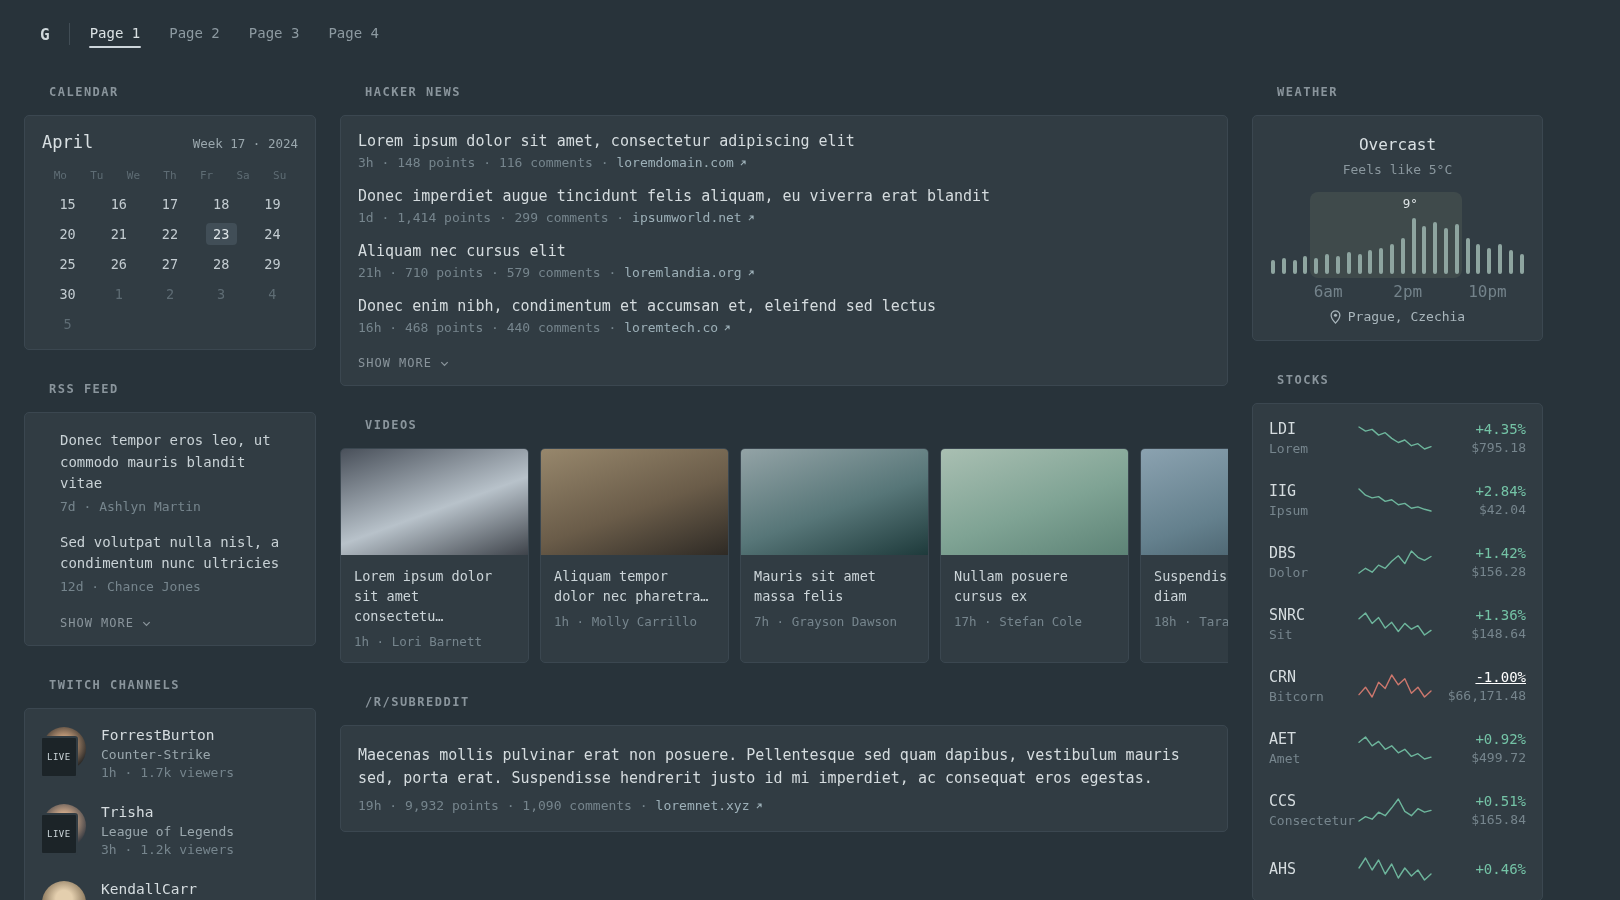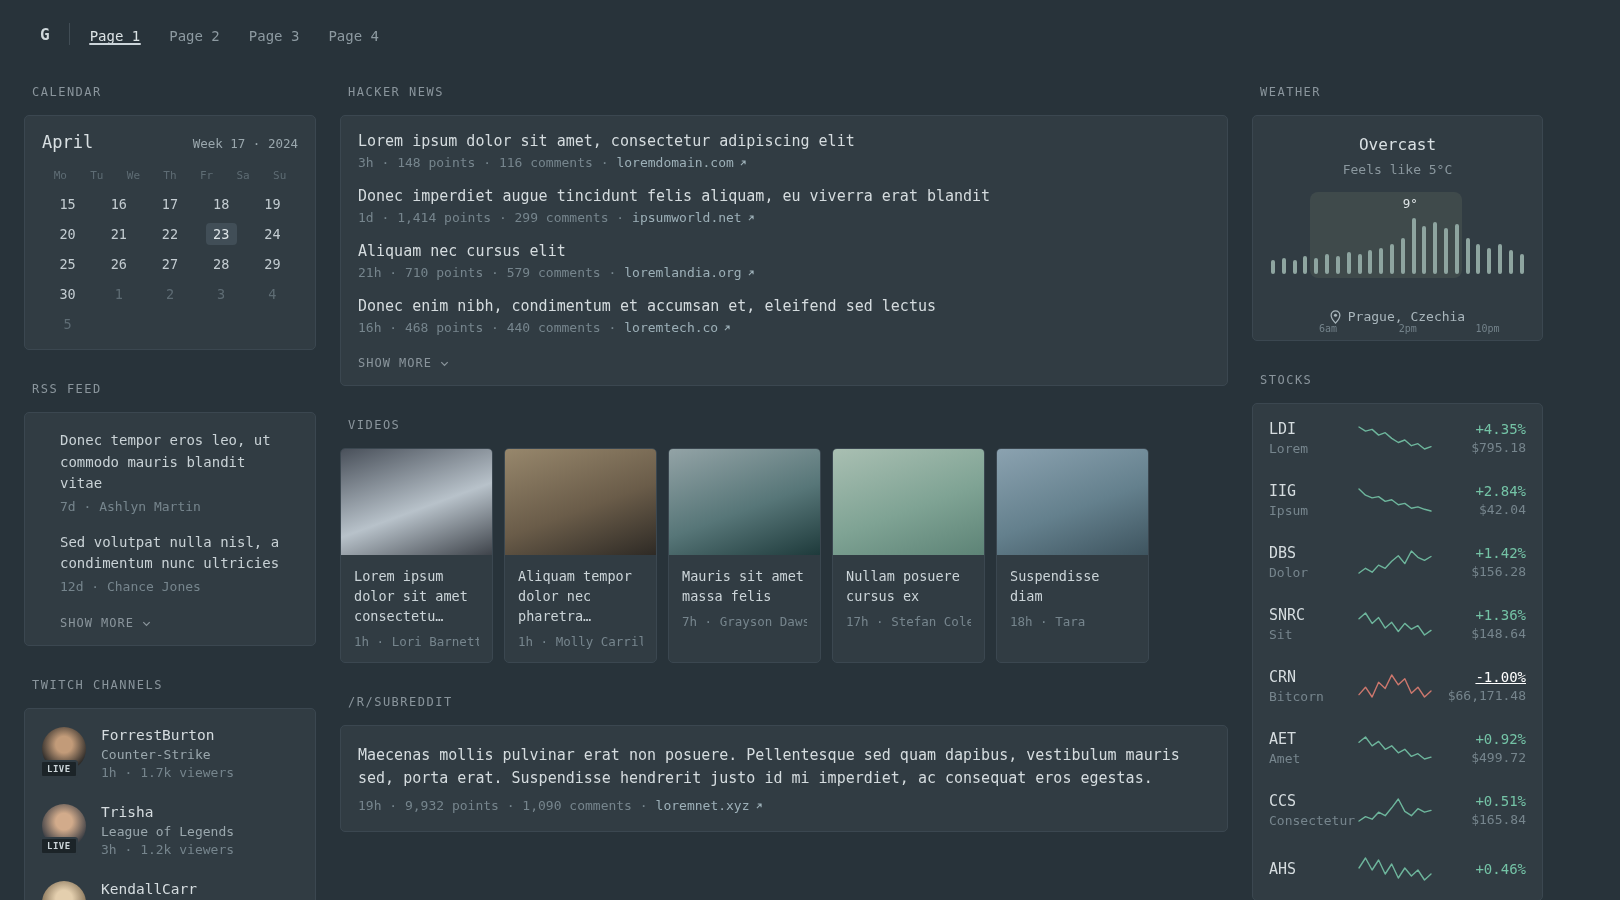--- a/index.html
+++ b/index.html
@@ -6,28 +6,28 @@
   html,body{background:#28333a;}
   body{font-family:"DejaVu Sans Mono", monospace;color:#c3ccd1;font-size:14px;-webkit-font-smoothing:antialiased;overflow:hidden;}
   a{text-decoration:none;color:inherit;}
   .page{width:1620px;height:900px;overflow:hidden;position:relative;}
 
   
   .header{height:68px;display:flex;align-items:center;padding:0 40px;}
   .logo{font-size:16px;font-weight:bold;color:#cfd8db;cursor:pointer;}
   .vsep{width:1px;height:22px;background:#414d55;margin:0 19px;}
   .tabs{display:flex;align-items:center;height:100%;}
-  .tab{position:relative;font-size:14px;color:#8d9aa1;margin-right:27px;padding:4px 1px 1px;cursor:pointer;}
+  .tab{position:relative;font-size:14px;color:#8d9aa1;margin-right:27px;padding:4px 1px 7px;cursor:pointer;}
   .tab.active{color:#dbe2e4;}
   .tab.active::after{content:"";position:absolute;left:0;right:0;bottom:0;height:2px;background:#ccd5da;border-radius:1px;}
 
   
   .columns{display:grid;grid-template-columns:292px 888px 291px;column-gap:24px;padding:17px 0 0 24px;align-items:start;}
   .section{margin-bottom:32px;}
-  .sec-title{font-size:12px;font-weight:normal;letter-spacing:1.5px;color:#8a959c;margin:0 0 16px 8px;}
+  .sec-title{font-size:12px;font-weight:bold;letter-spacing:1.5px;color:#8a959c;margin:0 0 16px 25px;}
   .card{background:#313c43;border:1px solid #3b4750;border-radius:5px;}
 
   
   .calendar-card{padding:16px 17px 14px;}
   .cal-head{display:flex;justify-content:space-between;align-items:baseline;}
   .cal-month{font-size:17px;color:#d9e0e3;}
   .cal-week{font-size:12.5px;color:#9aa7ad;}
   .cal-days{display:grid;grid-template-columns:repeat(7,1fr);margin-top:17px;font-size:11px;color:#5e6c74;text-align:center;}
   .cal-grid{display:grid;grid-template-columns:repeat(5,1fr);row-gap:8px;margin-top:11px;font-size:13.5px;text-align:center;}
   .cal-date{justify-self:center;min-width:31px;padding:3px 0;border-radius:4px;color:#c3ccd1;cursor:pointer;}
@@ -41,58 +41,58 @@
   .feed-meta{font-size:13px;color:#76858d;margin-top:4px;}
   .show-more{display:inline-flex;align-items:center;gap:7px;font-size:12px;letter-spacing:1px;color:#8a959c;margin-top:4px;cursor:pointer;}
   .show-more svg{margin-top:1px;}
 
   
   .twitch-card{padding:18px 17px;}
   .channel{display:flex;gap:15px;margin-bottom:24px;align-items:flex-start;}
   .channel:last-child{margin-bottom:0;}
   .avatar-wrap{position:relative;width:44px;flex:none;}
   .avatar{width:44px;height:44px;border-radius:50%;}
-  .live-badge{position:absolute;left:-2px;bottom:-7px;background:#1c2428;color:#cdd6da;font-size:9px;letter-spacing:.5px;padding:2px 5px;border-radius:3px;border:2px solid #313c43;font-weight:bold;}
+  .live-badge{position:absolute;left:-2px;bottom:-7px;background:#1c2428;color:#cdd6da;font-size:9px;letter-spacing:.5px;padding:14px 5px;border-radius:3px;border:2px solid #313c43;}
   .live-badge:empty{display:none;}
   .channel-name{font-size:14.5px;color:#d5dcdf;cursor:pointer;}
   .channel-game{font-size:13px;color:#9aa7ad;margin-top:4px;}
   .channel-game:empty,.channel-meta:empty{display:none;}
   .channel-meta{font-size:13px;color:#76858d;margin-top:3px;}
 
   
   .hn-card{padding:16px 17px 15px;}
   .hn-item{margin-bottom:17px;}
   .hn-title{display:block;font-size:15px;color:#d5dcdf;cursor:pointer;}
   .hn-meta{font-size:13px;color:#76858d;margin-top:5px;display:flex;align-items:center;}
   .meta-link{color:#9db0b8;display:inline-flex;align-items:center;gap:4px;cursor:pointer;margin-left:8px;}
 
   
   .videos-row{display:flex;gap:11px;overflow:hidden;width:100%;}
-  .video-card{flex:none;width:153px;background:#313c43;border:1px solid #3b4750;border-radius:5px;overflow:hidden;cursor:pointer;}
+  .video-card{flex:none;width:189px;background:#313c43;border:1px solid #3b4750;border-radius:5px;overflow:hidden;cursor:pointer;}
   .video-thumb{height:106px;}
   .video-body{padding:11px 13px 13px;}
   .video-title{font-size:13.5px;line-height:20px;color:#ccd5d9;height:40px;overflow:hidden;white-space:pre-line;}
   .video-meta{font-size:12.5px;color:#76858d;margin-top:8px;white-space:nowrap;overflow:hidden;}
 
   
   .reddit-card{padding:18px 17px;}
   .reddit-title{font-size:15px;line-height:22.5px;color:#d5dcdf;max-width:852px;cursor:pointer;}
   .reddit-meta{font-size:13px;color:#76858d;margin-top:9px;display:flex;align-items:center;}
 
   
   .weather-card{padding:16px;text-align:center;}
   .weather-cond{font-size:16px;color:#d9e0e3;margin-top:3px;}
   .weather-feels{font-size:13px;color:#8a979e;margin-top:8px;}
   .weather-chart{position:relative;height:104px;margin-top:15px;}
   .weather-highlight{position:absolute;top:0;bottom:18px;background:rgba(214,219,170,0.09);border-radius:8px;}
   .weather-bars{position:absolute;left:2px;right:2px;bottom:22px;display:flex;align-items:flex-end;justify-content:space-between;}
   .wbar{width:4px;border-radius:2px;background:#8ea5a0;}
   .weather-peak{position:absolute;top:4px;transform:translateX(-50%);font-size:12.5px;color:#dfe5e7;}
   .weather-times{position:absolute;left:0;right:0;bottom:0;height:14px;}
-  .weather-times span{position:absolute;transform:translateX(-50%);font-size:10px;color:#73828a;margin-top:41px;}
+  .weather-times span{position:absolute;transform:translateX(-50%);font-size:16px;color:#73828a;}
   .weather-loc{display:flex;align-items:center;justify-content:center;gap:7px;margin-top:13px;font-size:13px;color:#a9b6bc;}
 
   
   .stocks-card{padding:3px 16px;}
   .stock-row{display:flex;align-items:center;justify-content:space-between;padding:13px 0;cursor:pointer;}
   .stock-id{width:88px;}
   .stock-symbol{font-size:15px;color:#d5dcdf;}
   .stock-name{font-size:13px;color:#76858d;margin-top:3px;}
   .stock-name:empty{display:none;}
   .spark{flex:none;opacity:.9;}

